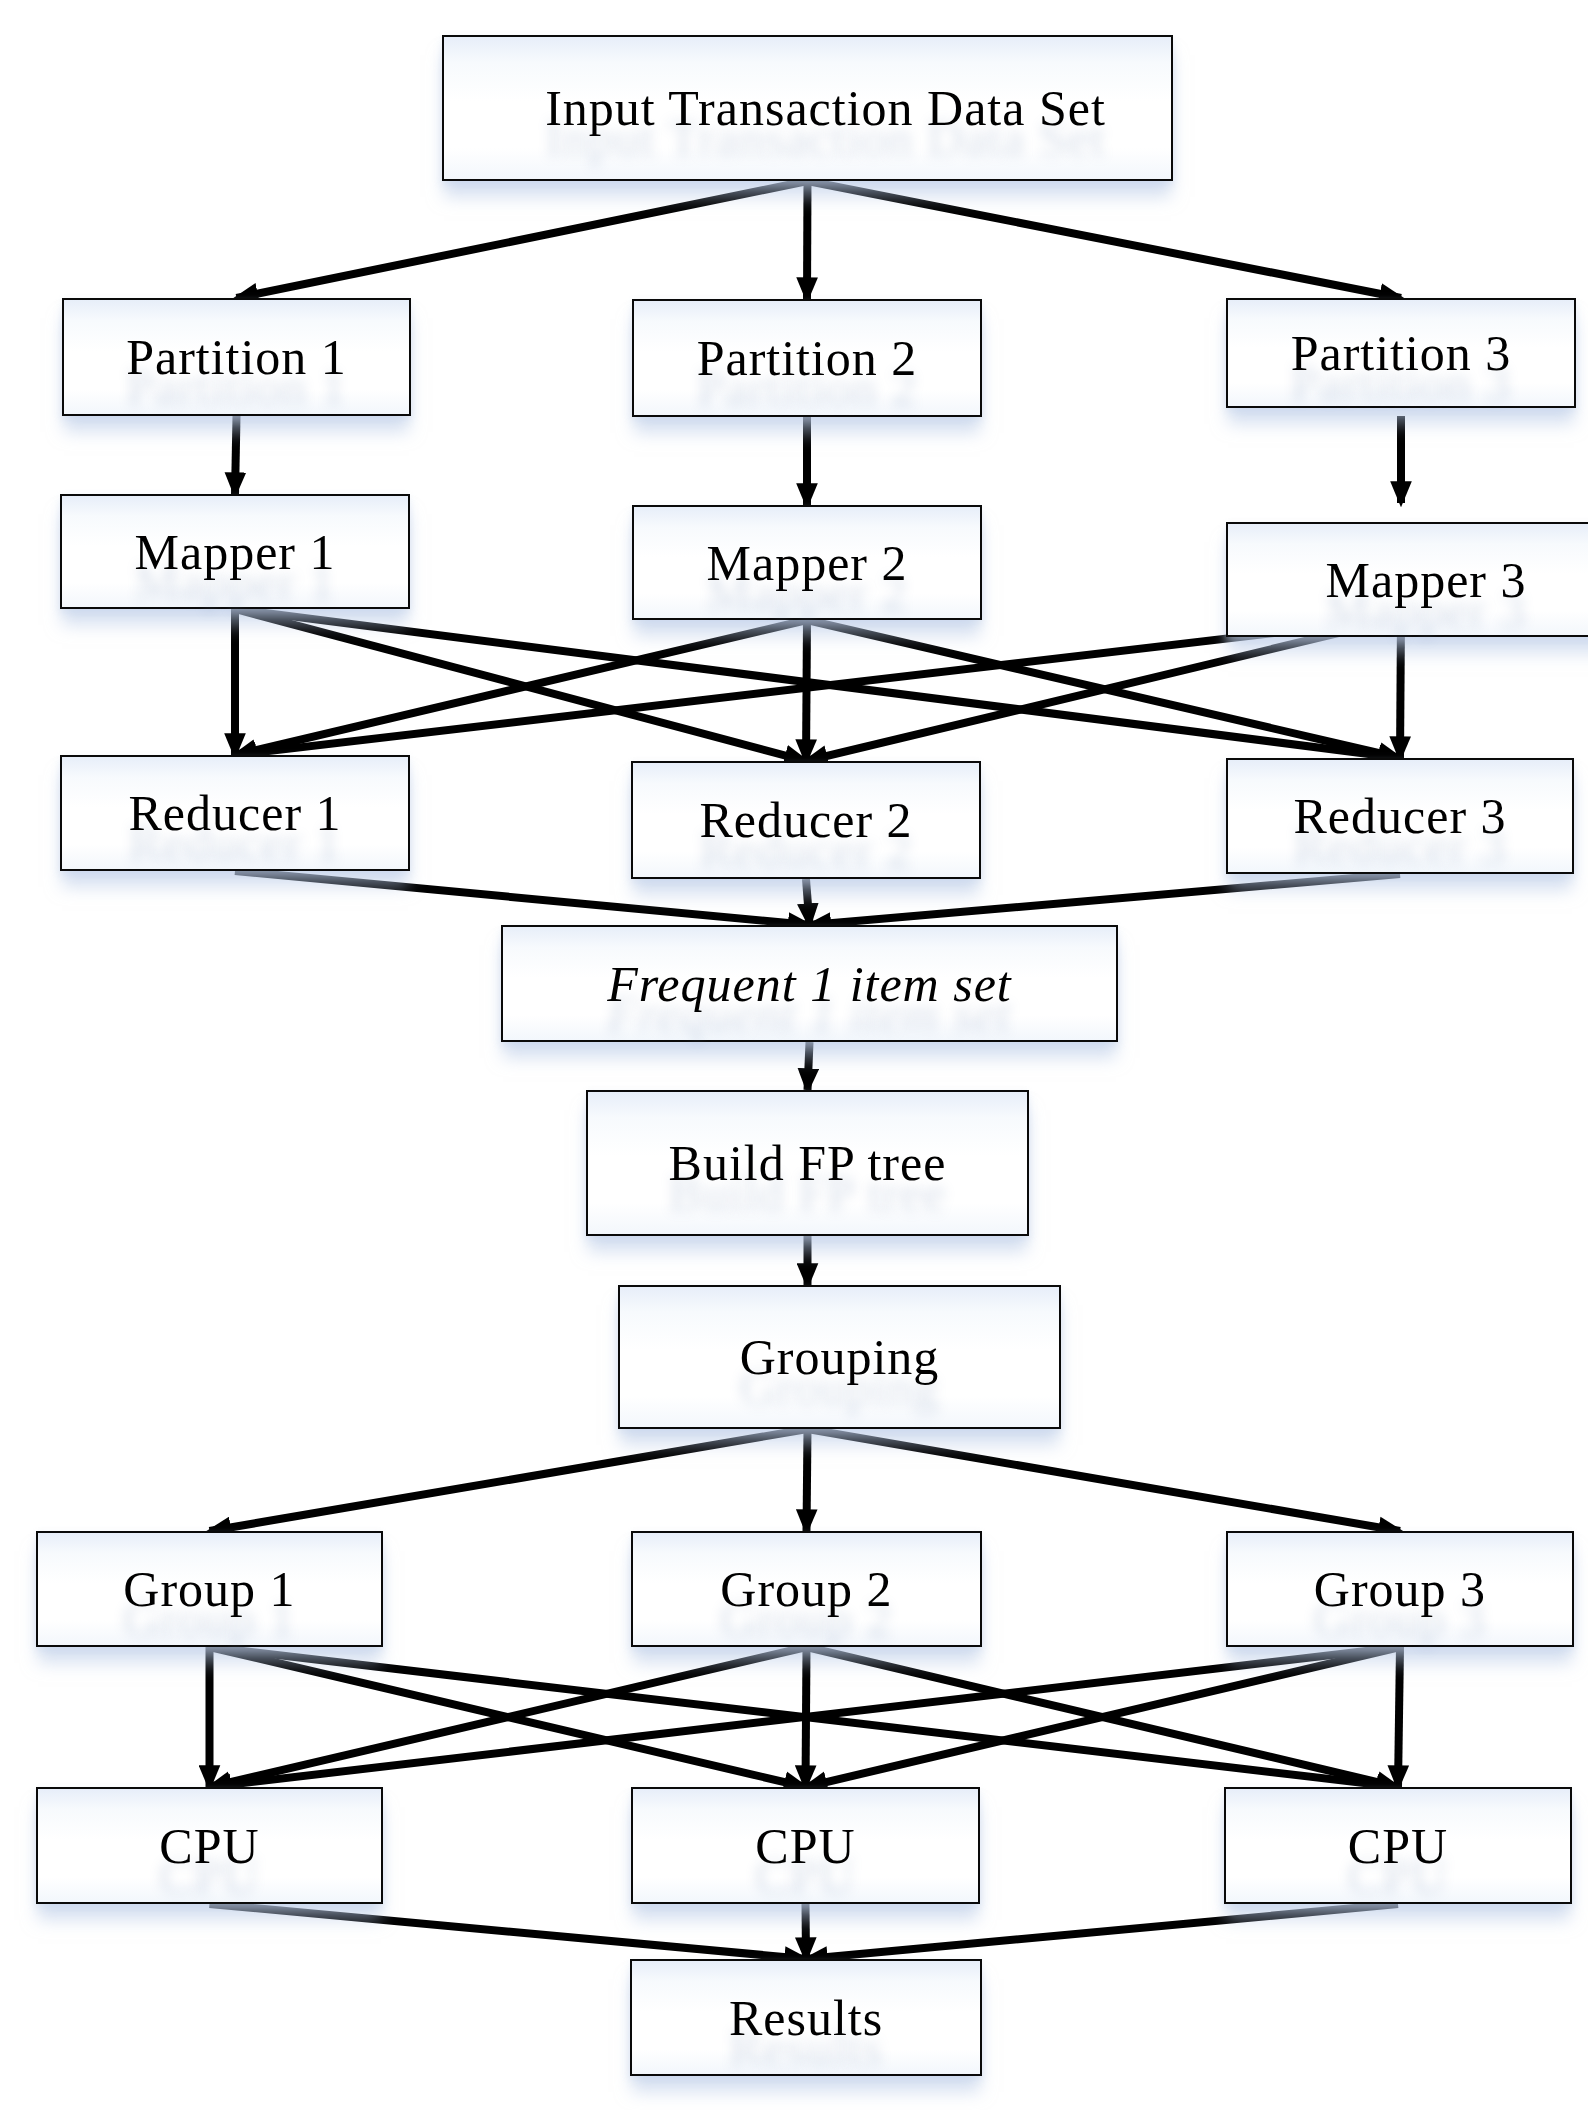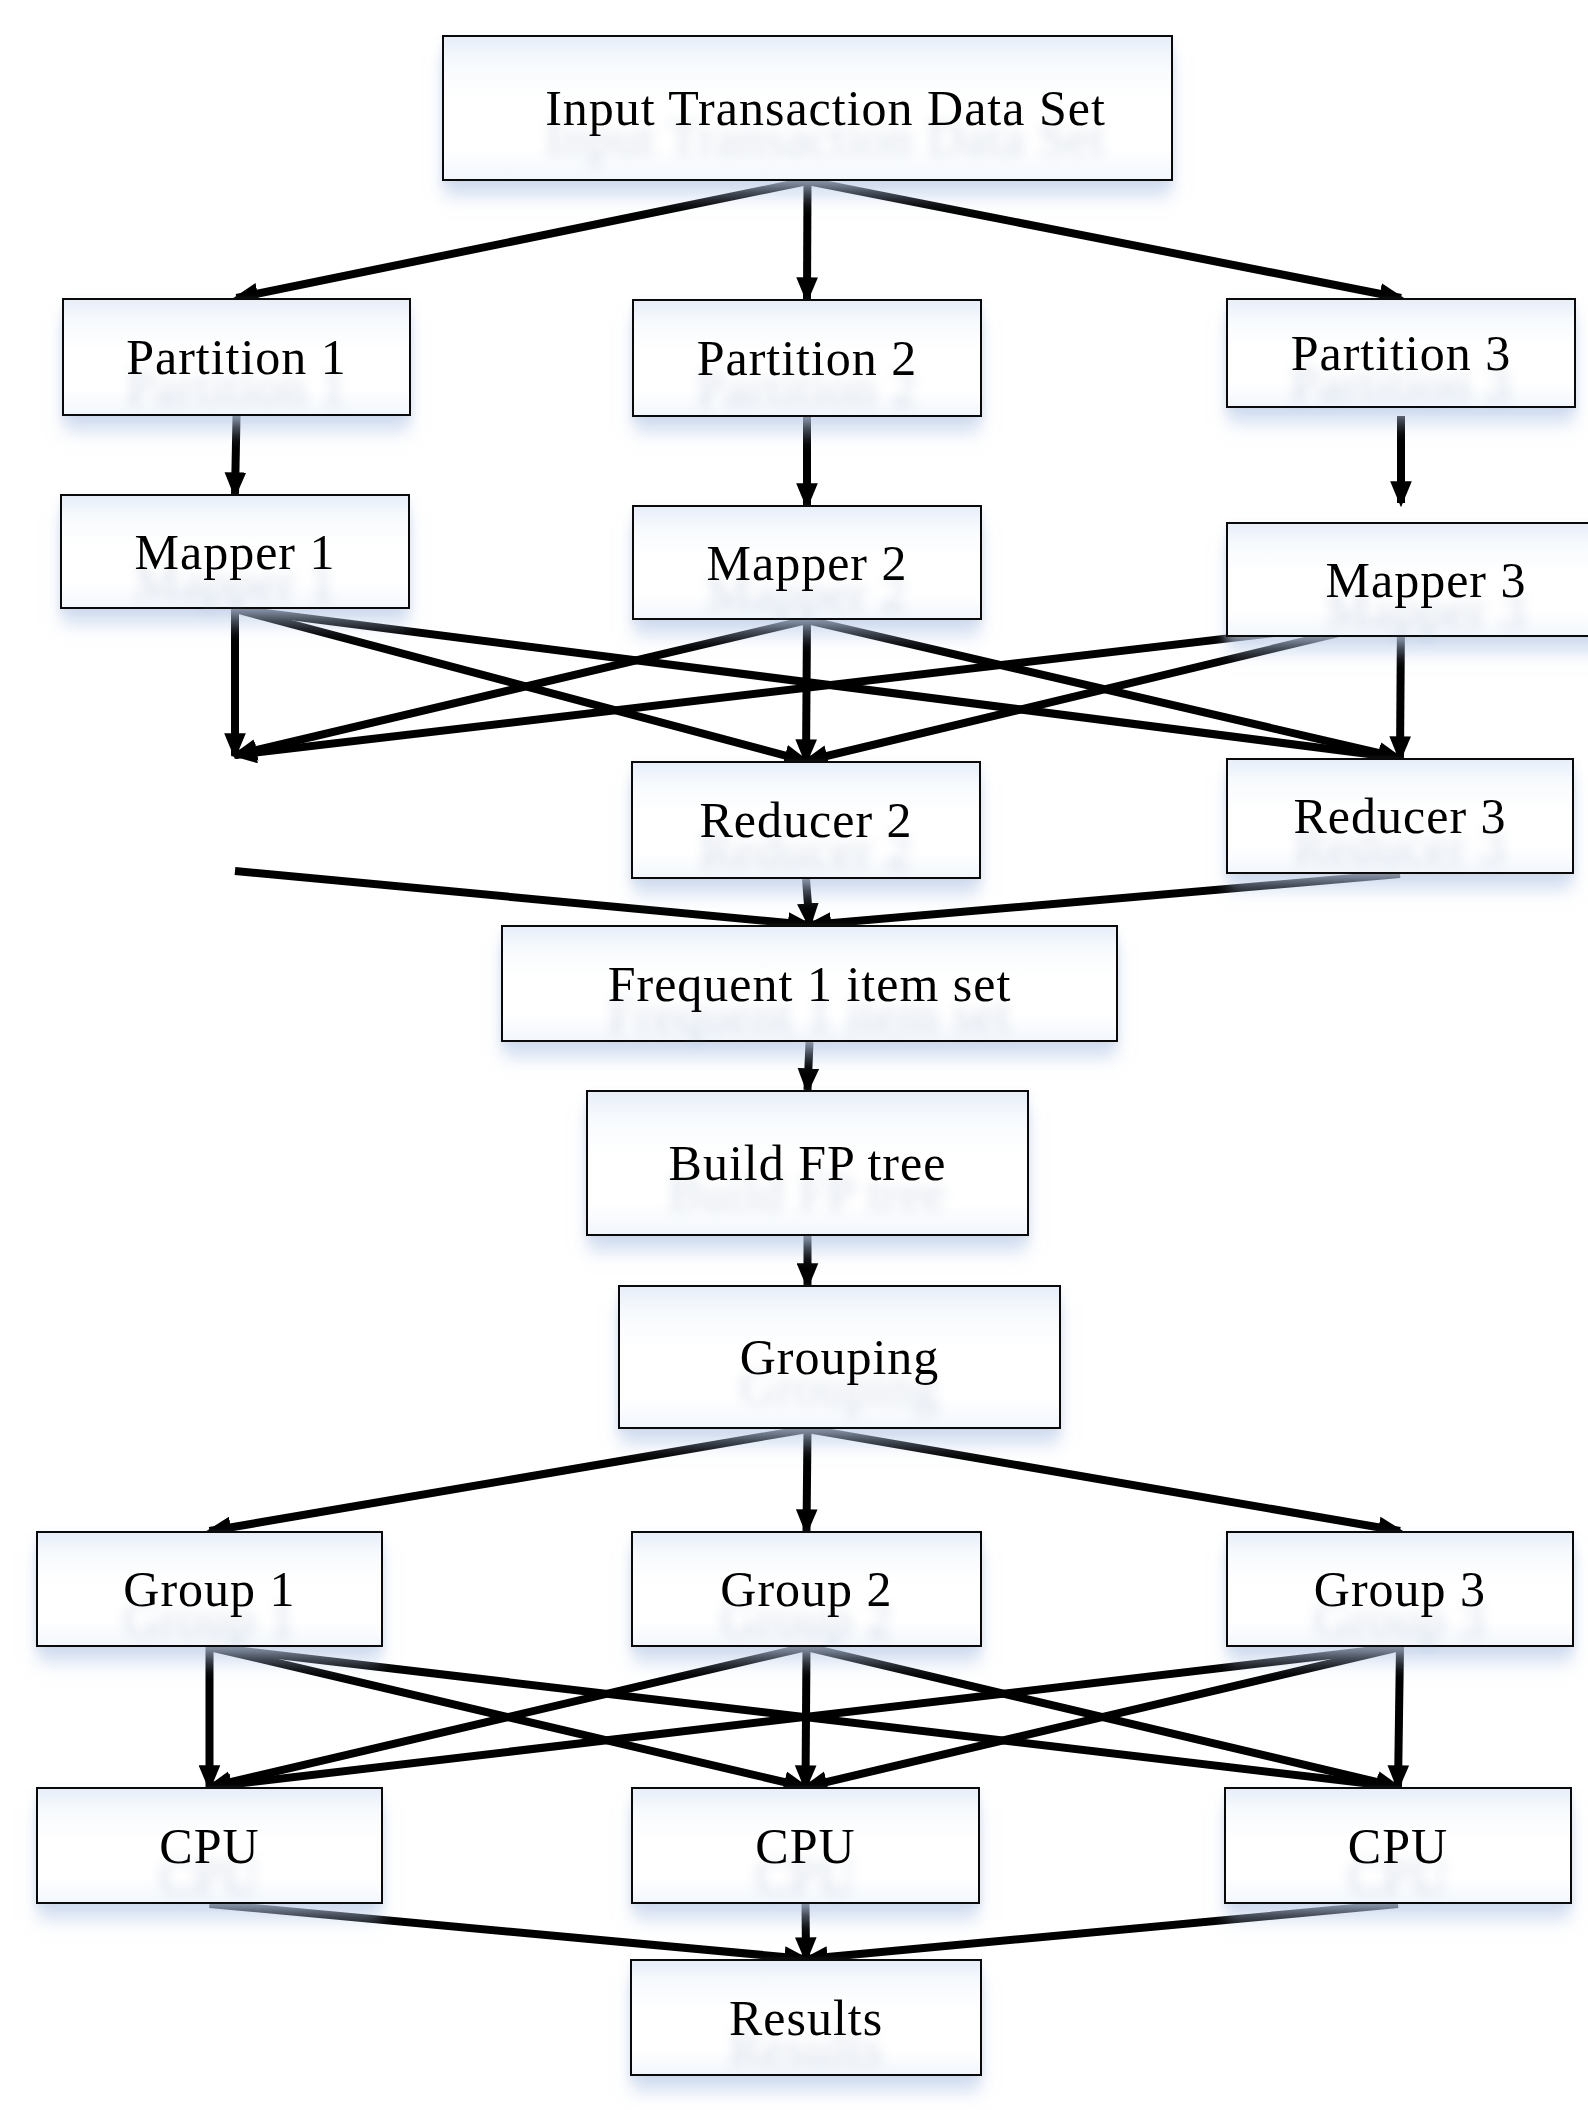--- a/index.html
+++ b/index.html
@@ -99,27 +99,30 @@
     </div>
     <div class="node" style="left: 60px; top: 494px; width: 350px; height: 115px; text-align: right;">
       <span>Mapper 1</span>
     </div>
     <div class="node" style="left: 632px; top: 505px; width: 350px; height: 115px;">
       <span>Mapper 2</span>
     </div>
     <div class="node" style="left: 1226px; top: 522px; width: 400px; height: 115px;">
       <span>Mapper 3</span>
     </div>
+    <div class="node" style="left: 60px; top: 755px; width: 350px; height: 116px;">
+      <span>Reducer 1</span>
+    </div>
     <div class="node" style="left: 631px; top: 761px; width: 350px; height: 118px;">
       <span>Reducer 2</span>
     </div>
     <div class="node" style="left: 1226px; top: 758px; width: 348px; height: 116px;">
       <span>Reducer 3</span>
     </div>
-    <div class="node" style="left: 501px; top: 925px; width: 617px; height: 117px;">
+    <div class="node" style="left: 501px; top: 925px; width: 617px; height: 117px; font-style: italic;">
       <span>Frequent 1 item set</span>
     </div>
     <div class="node" style="left: 586px; top: 1090px; width: 443px; height: 146px;">
       <span>Build FP tree</span>
     </div>
     <div class="node" style="left: 618px; top: 1285px; width: 443px; height: 144px;">
       <span>Grouping</span>
     </div>
     <div class="node" style="left: 36px; top: 1531px; width: 347px; height: 116px;">
       <span>Group 1</span>

